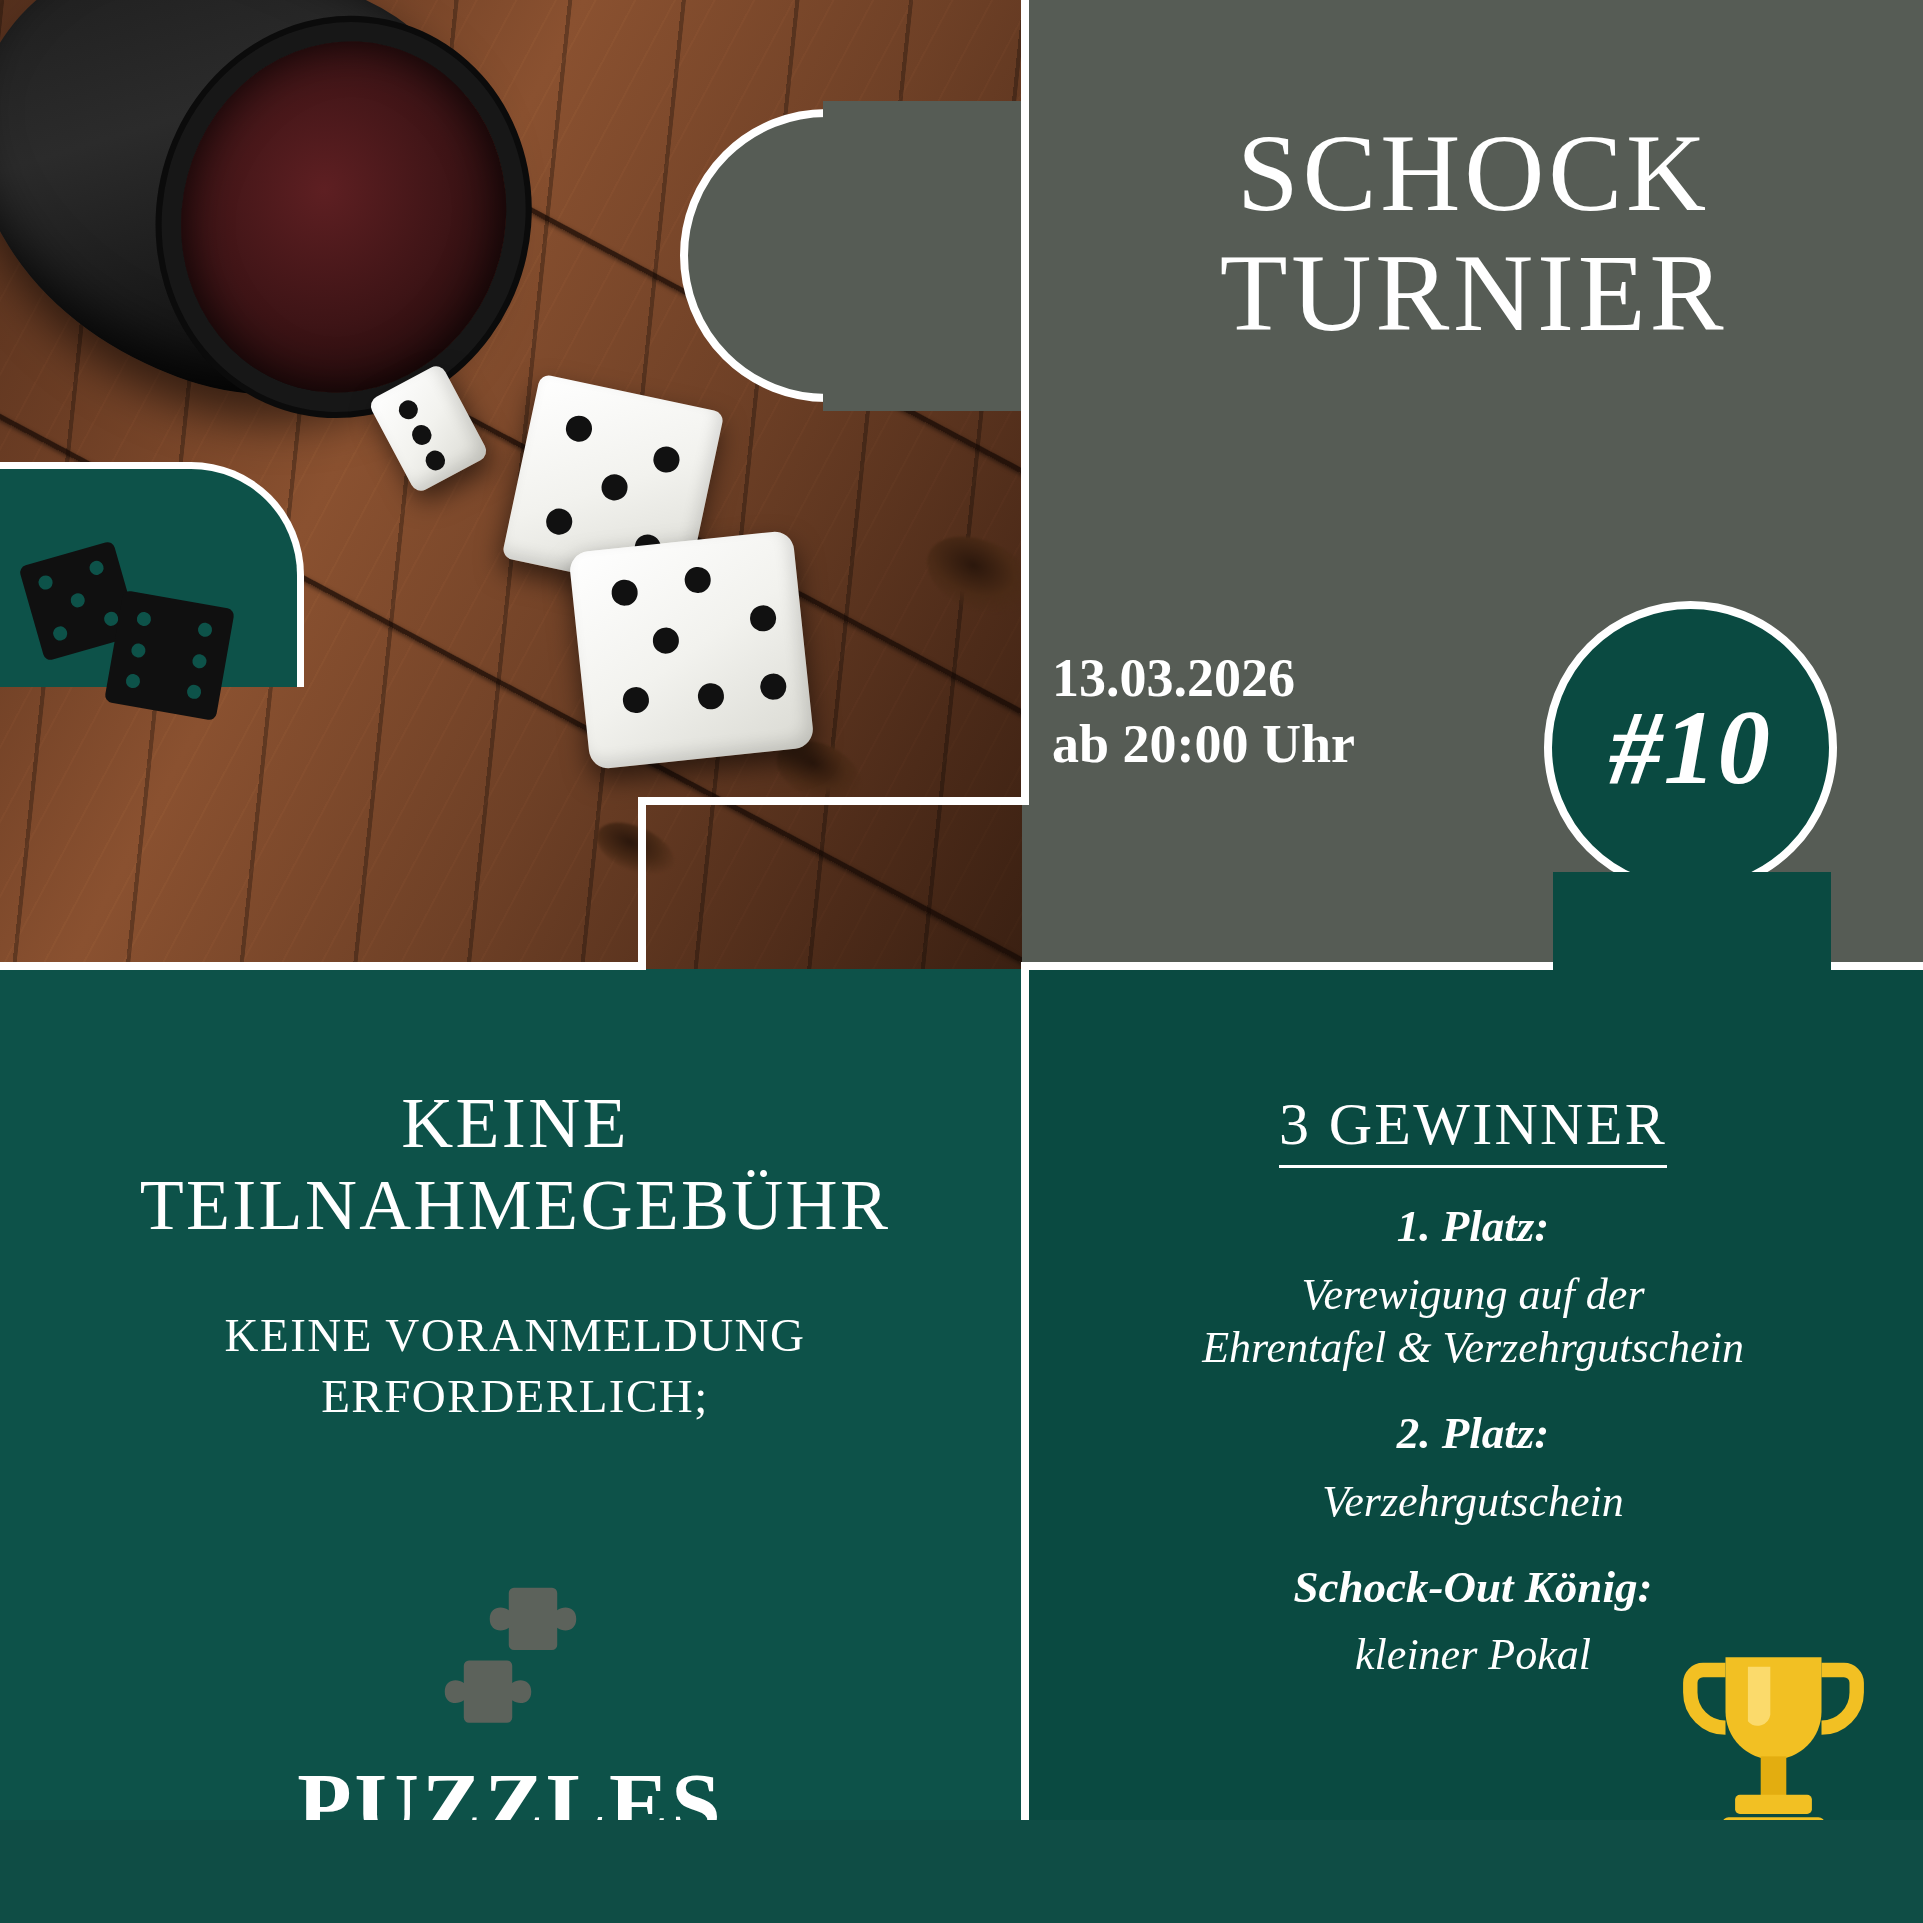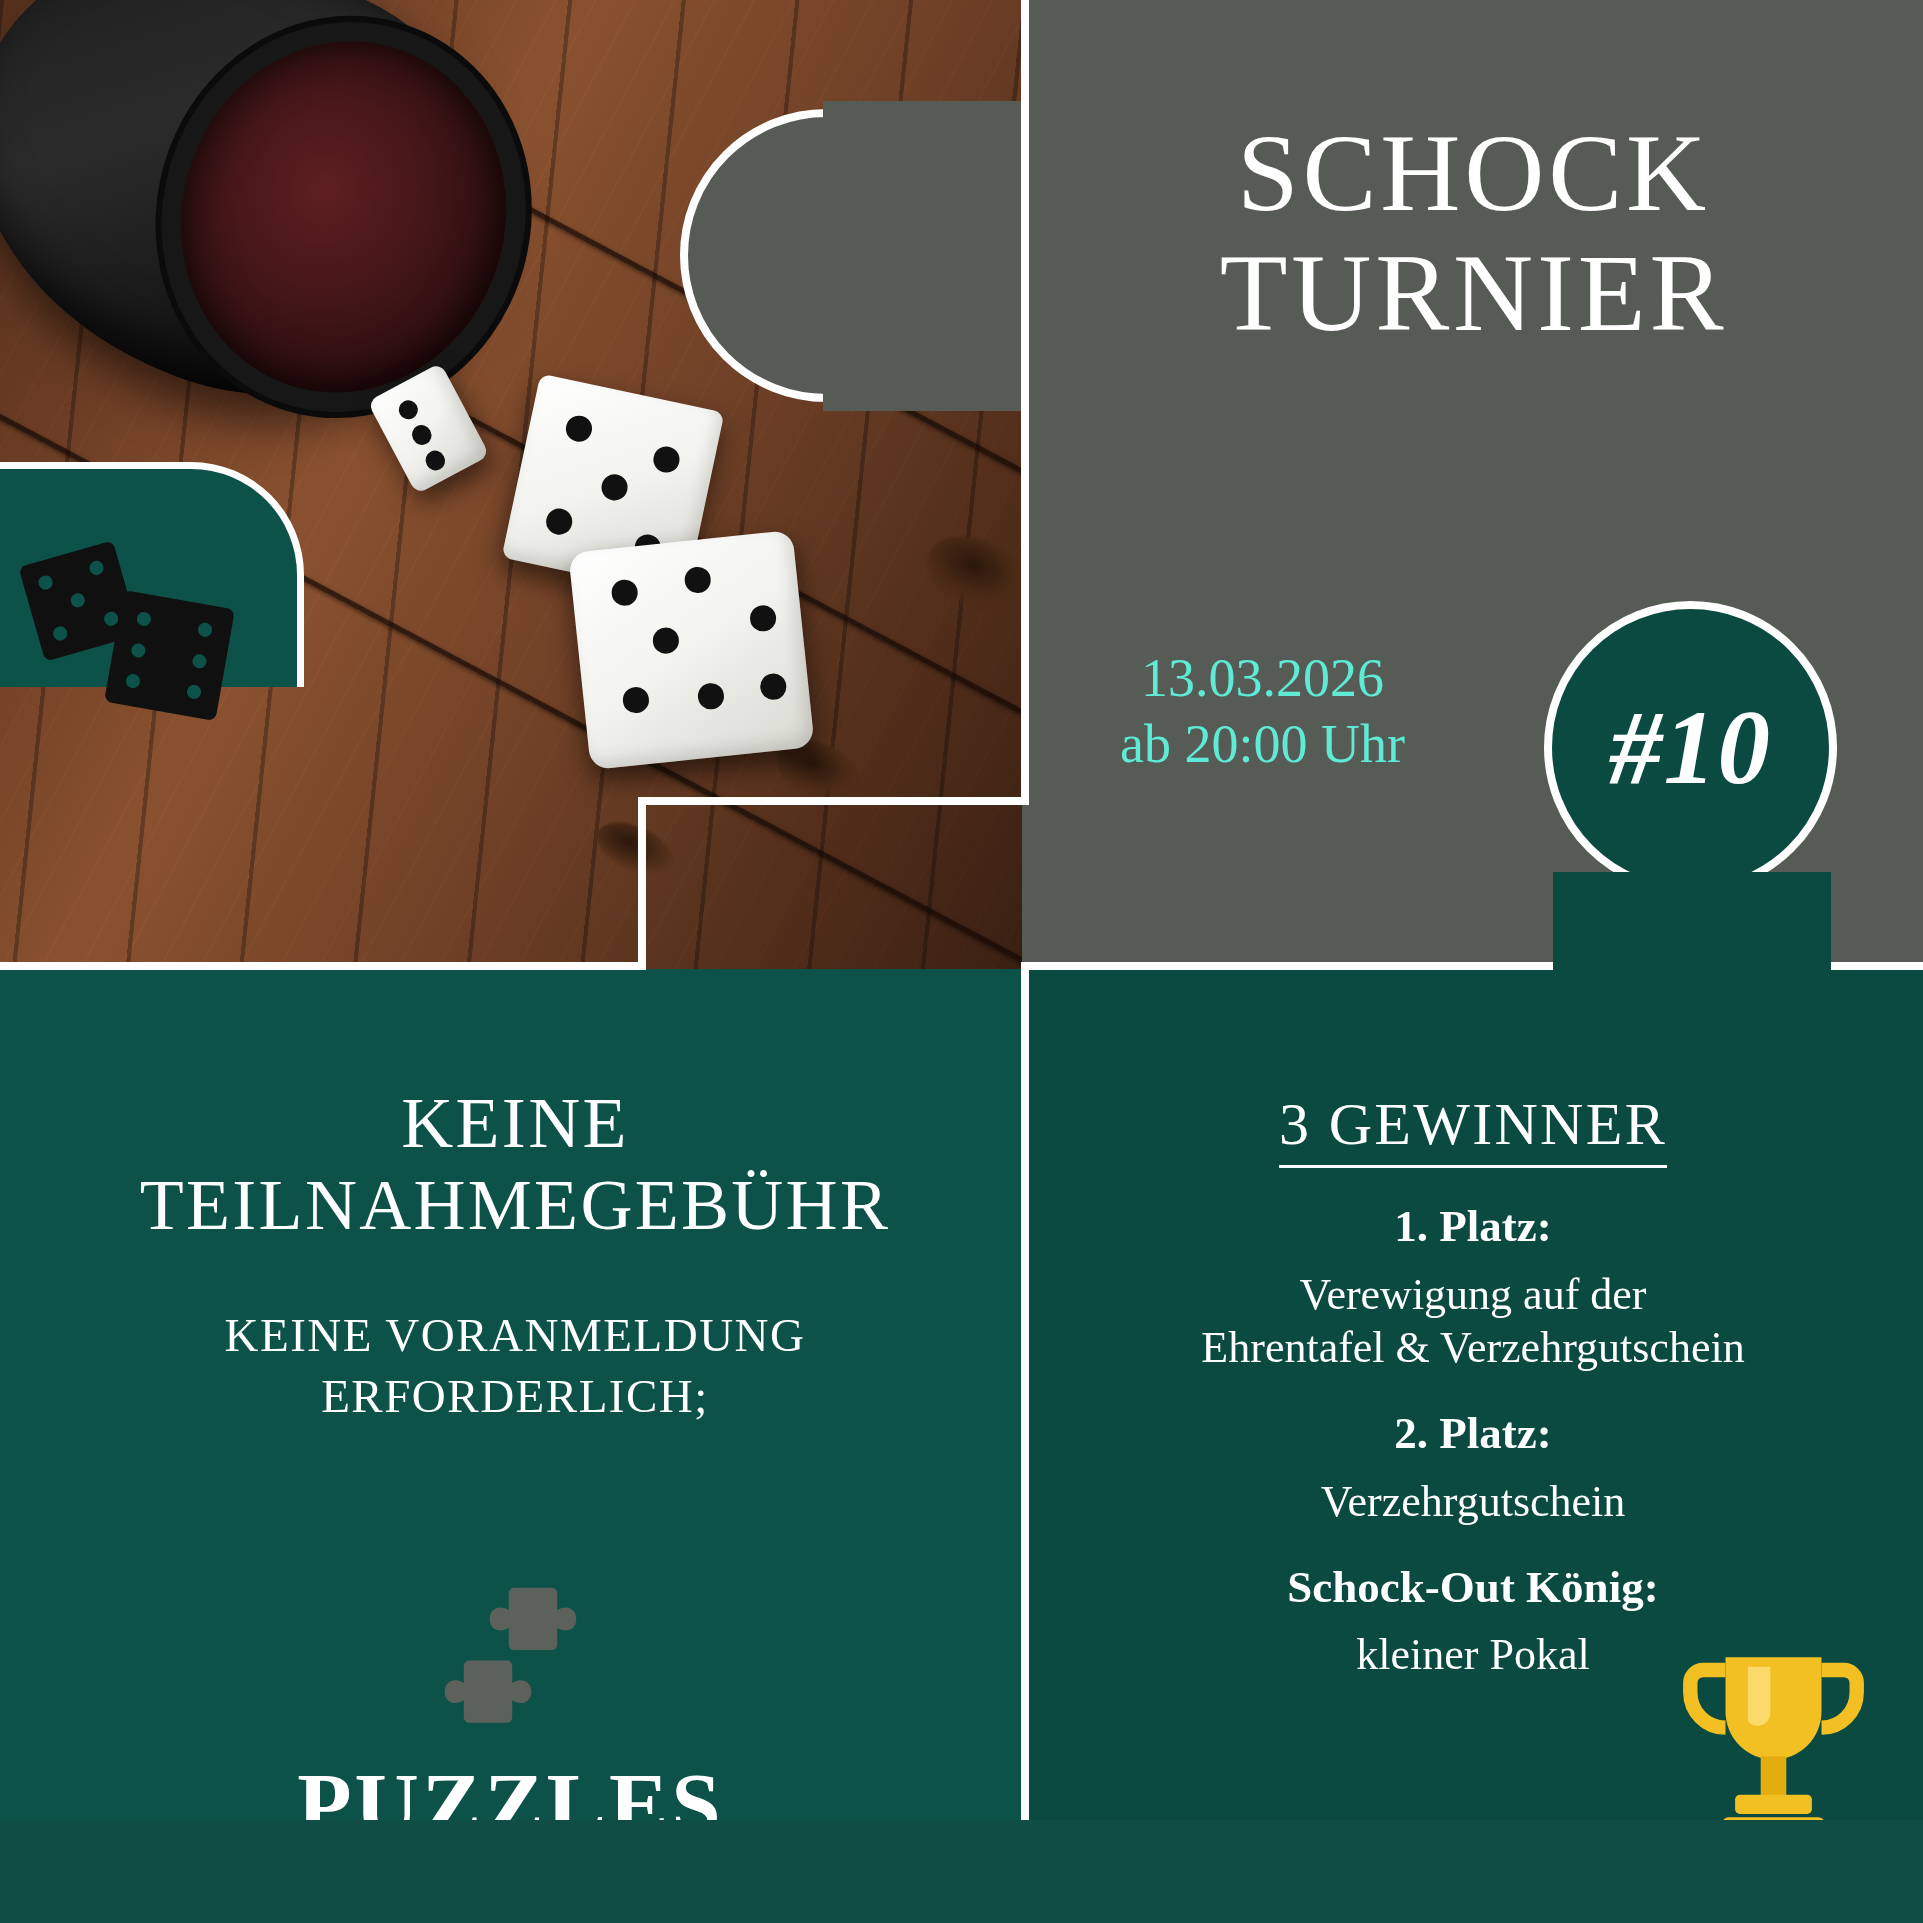--- a/index.html
+++ b/index.html
@@ -233,23 +233,22 @@
     color: #ffffff;
     font-size: 111px;
     line-height: 1.08;
     letter-spacing: 3.8px;
   }
   .datetime {
     position: absolute;
     left: 1052px;
     top: 646px;
     width: 421px;
-    text-align: center;
-    color: #5eead4;
-    font-weight: normal;
+    color: #ffffff;
+    font-weight: bold;
     font-size: 54px;
     line-height: 1.22;
   }
 
   .fee-block {
     position: absolute;
     left: 49px;
     top: 1082px;
     width: 932px;
     text-align: center;
@@ -291,21 +290,21 @@
     text-align: center;
     color: #ffffff;
   }
   .winners-head {
     font-size: 60px;
     letter-spacing: 2.3px;
     display: inline-block;
     border-bottom: 3.8px solid #ffffff;
     padding-bottom: 6px;
   }
-  .prize { margin-top: 33px; }
+  .prize { margin-top: 33px; font-style: italic; }
   .prize-label {
     font-size: 45px;
     font-weight: bold;
     line-height: 1.15;
   }
   .prize-text {
     font-size: 44px;
     line-height: 1.22;
     margin-top: 15px;
   }

